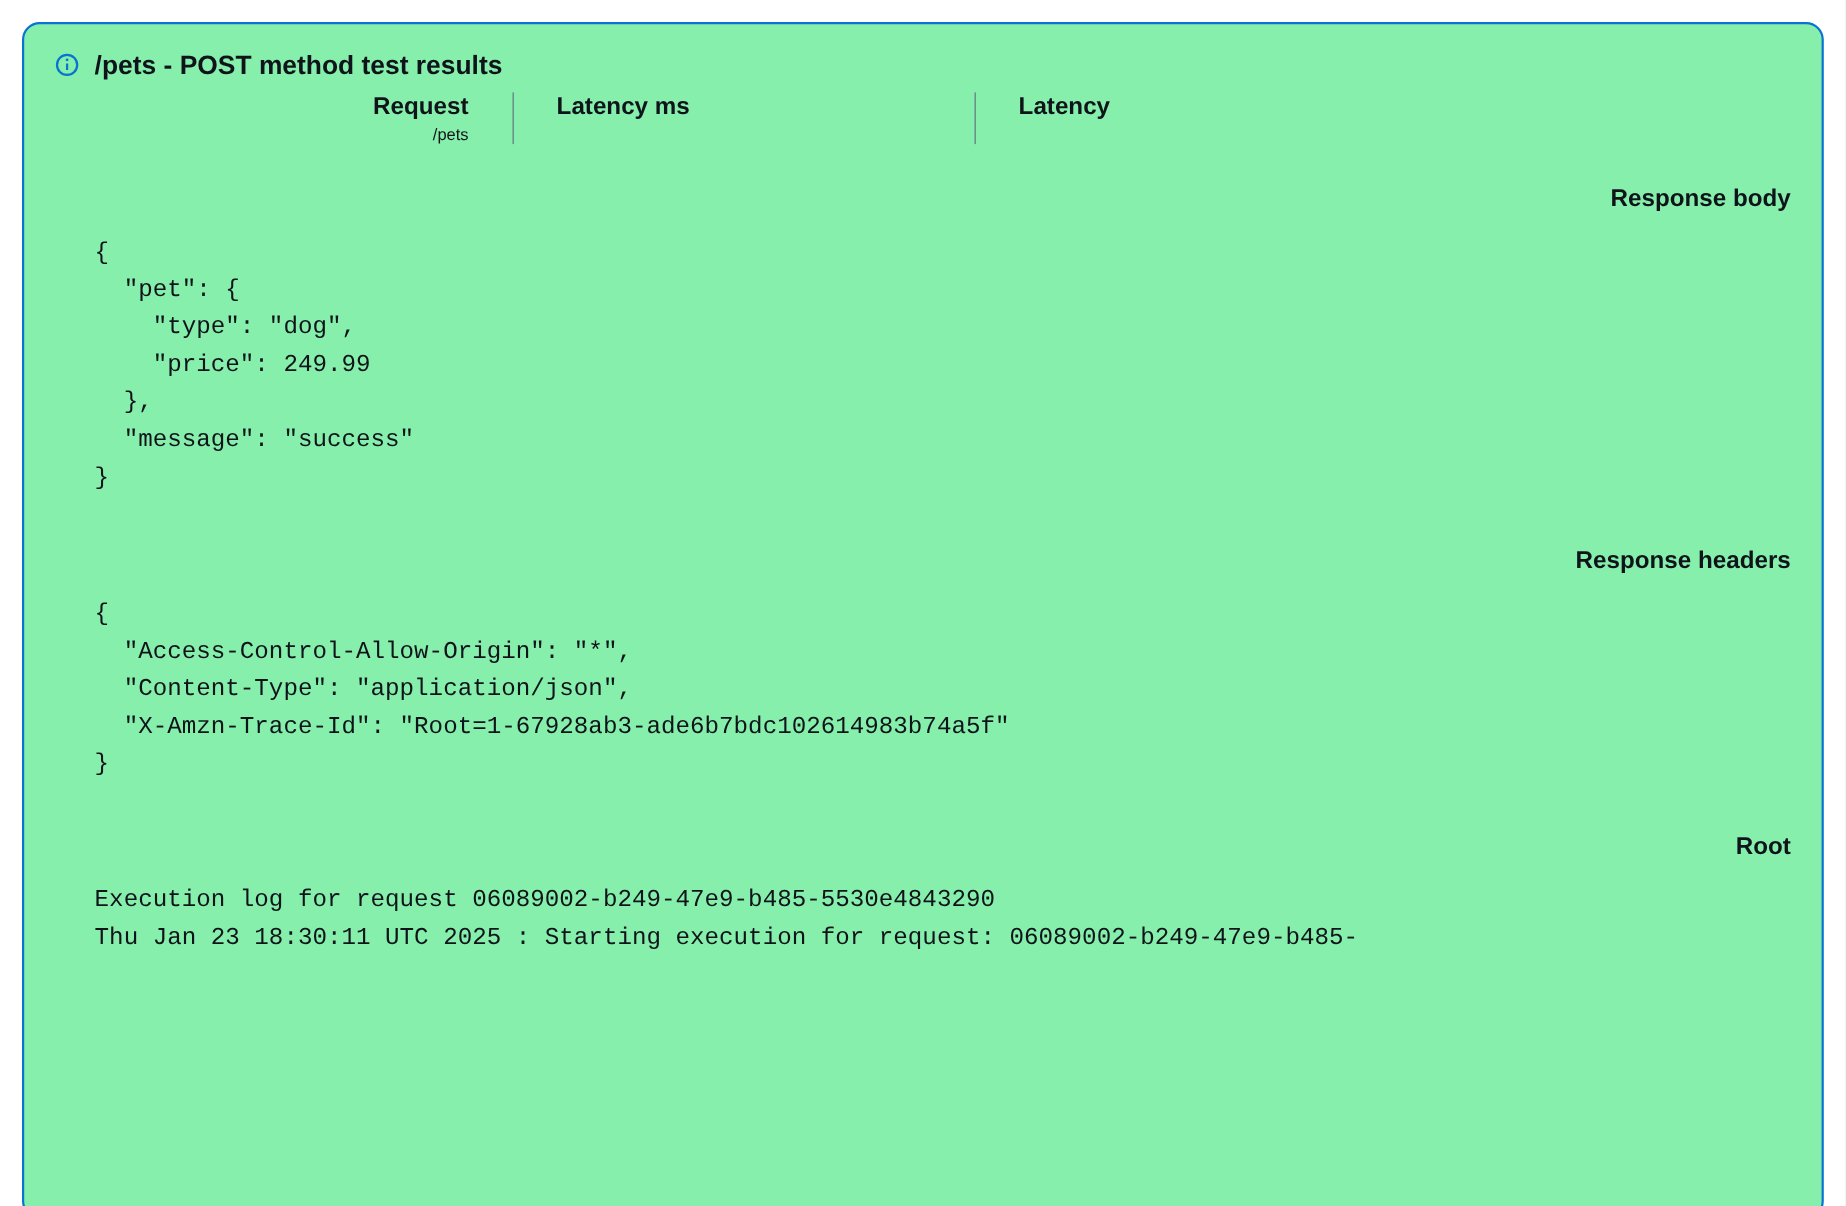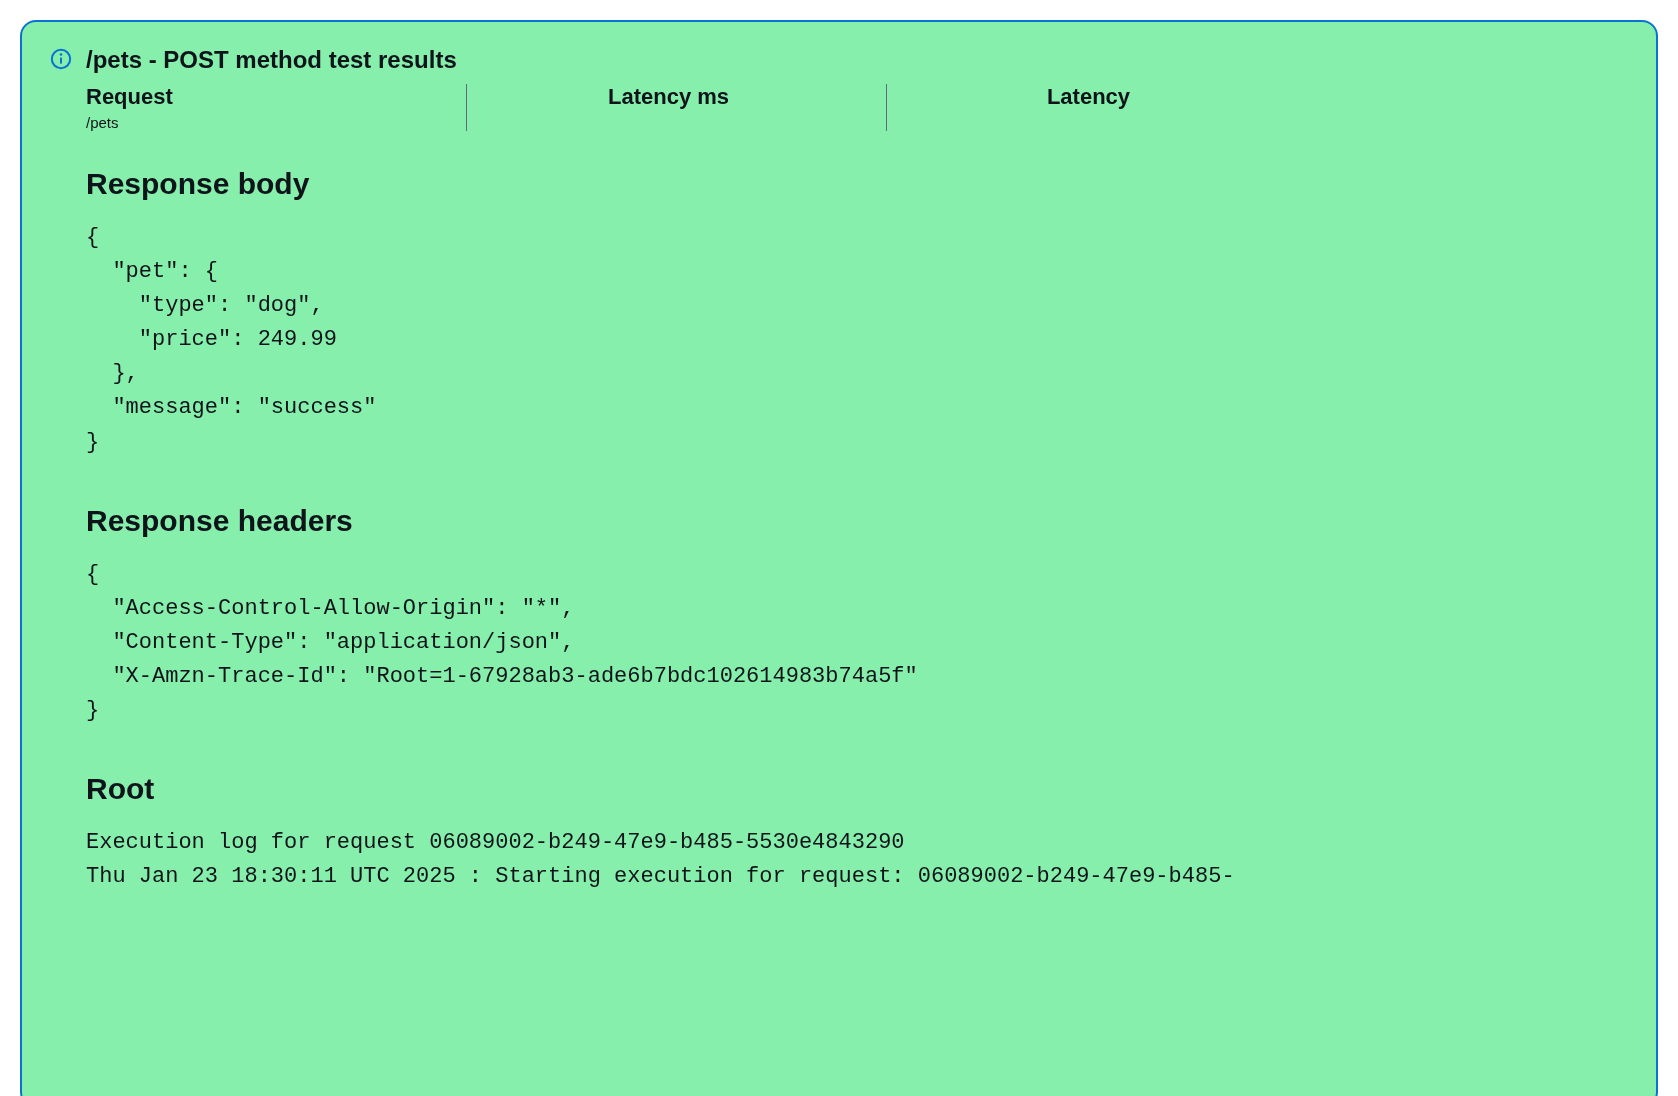--- a/index.html
+++ b/index.html
@@ -51,46 +51,47 @@
     }
     .summary-row {
       display: flex;
       margin-bottom: 36px;
     }
     .summary-cell {
       padding-right: 40px;
     }
     .summary-cell:first-child {
       width: 380px;
+      text-align: right;
     }
     .summary-cell.bordered {
       border-left: 1px solid #5f6b7a;
-      padding-left: 24px;
+      padding-left: 39px;
       width: 420px;
-      text-align: center;
     }
     .summary-cell .label {
       font-size: 22px;
       font-weight: 700;
       color: #0f141a;
       margin-bottom: 4px;
     }
     .summary-cell .value {
       font-size: 15px;
       font-weight: 400;
       color: #0f141a;
     }
     .section {
       margin-bottom: 44px;
     }
     .section-title {
-      font-size: 30px;
+      font-size: 22px;
       font-weight: 700;
       color: #0f141a;
       margin-bottom: 20px;
+      text-align: right;
     }
     .code-block {
       font-family: "SFMono-Regular", Consolas, "Liberation Mono", Menlo, Courier, monospace;
       font-size: 22px;
       line-height: 1.55;
       color: #0f141a;
       white-space: pre;
       font-weight: 400;
     }
   </style>

